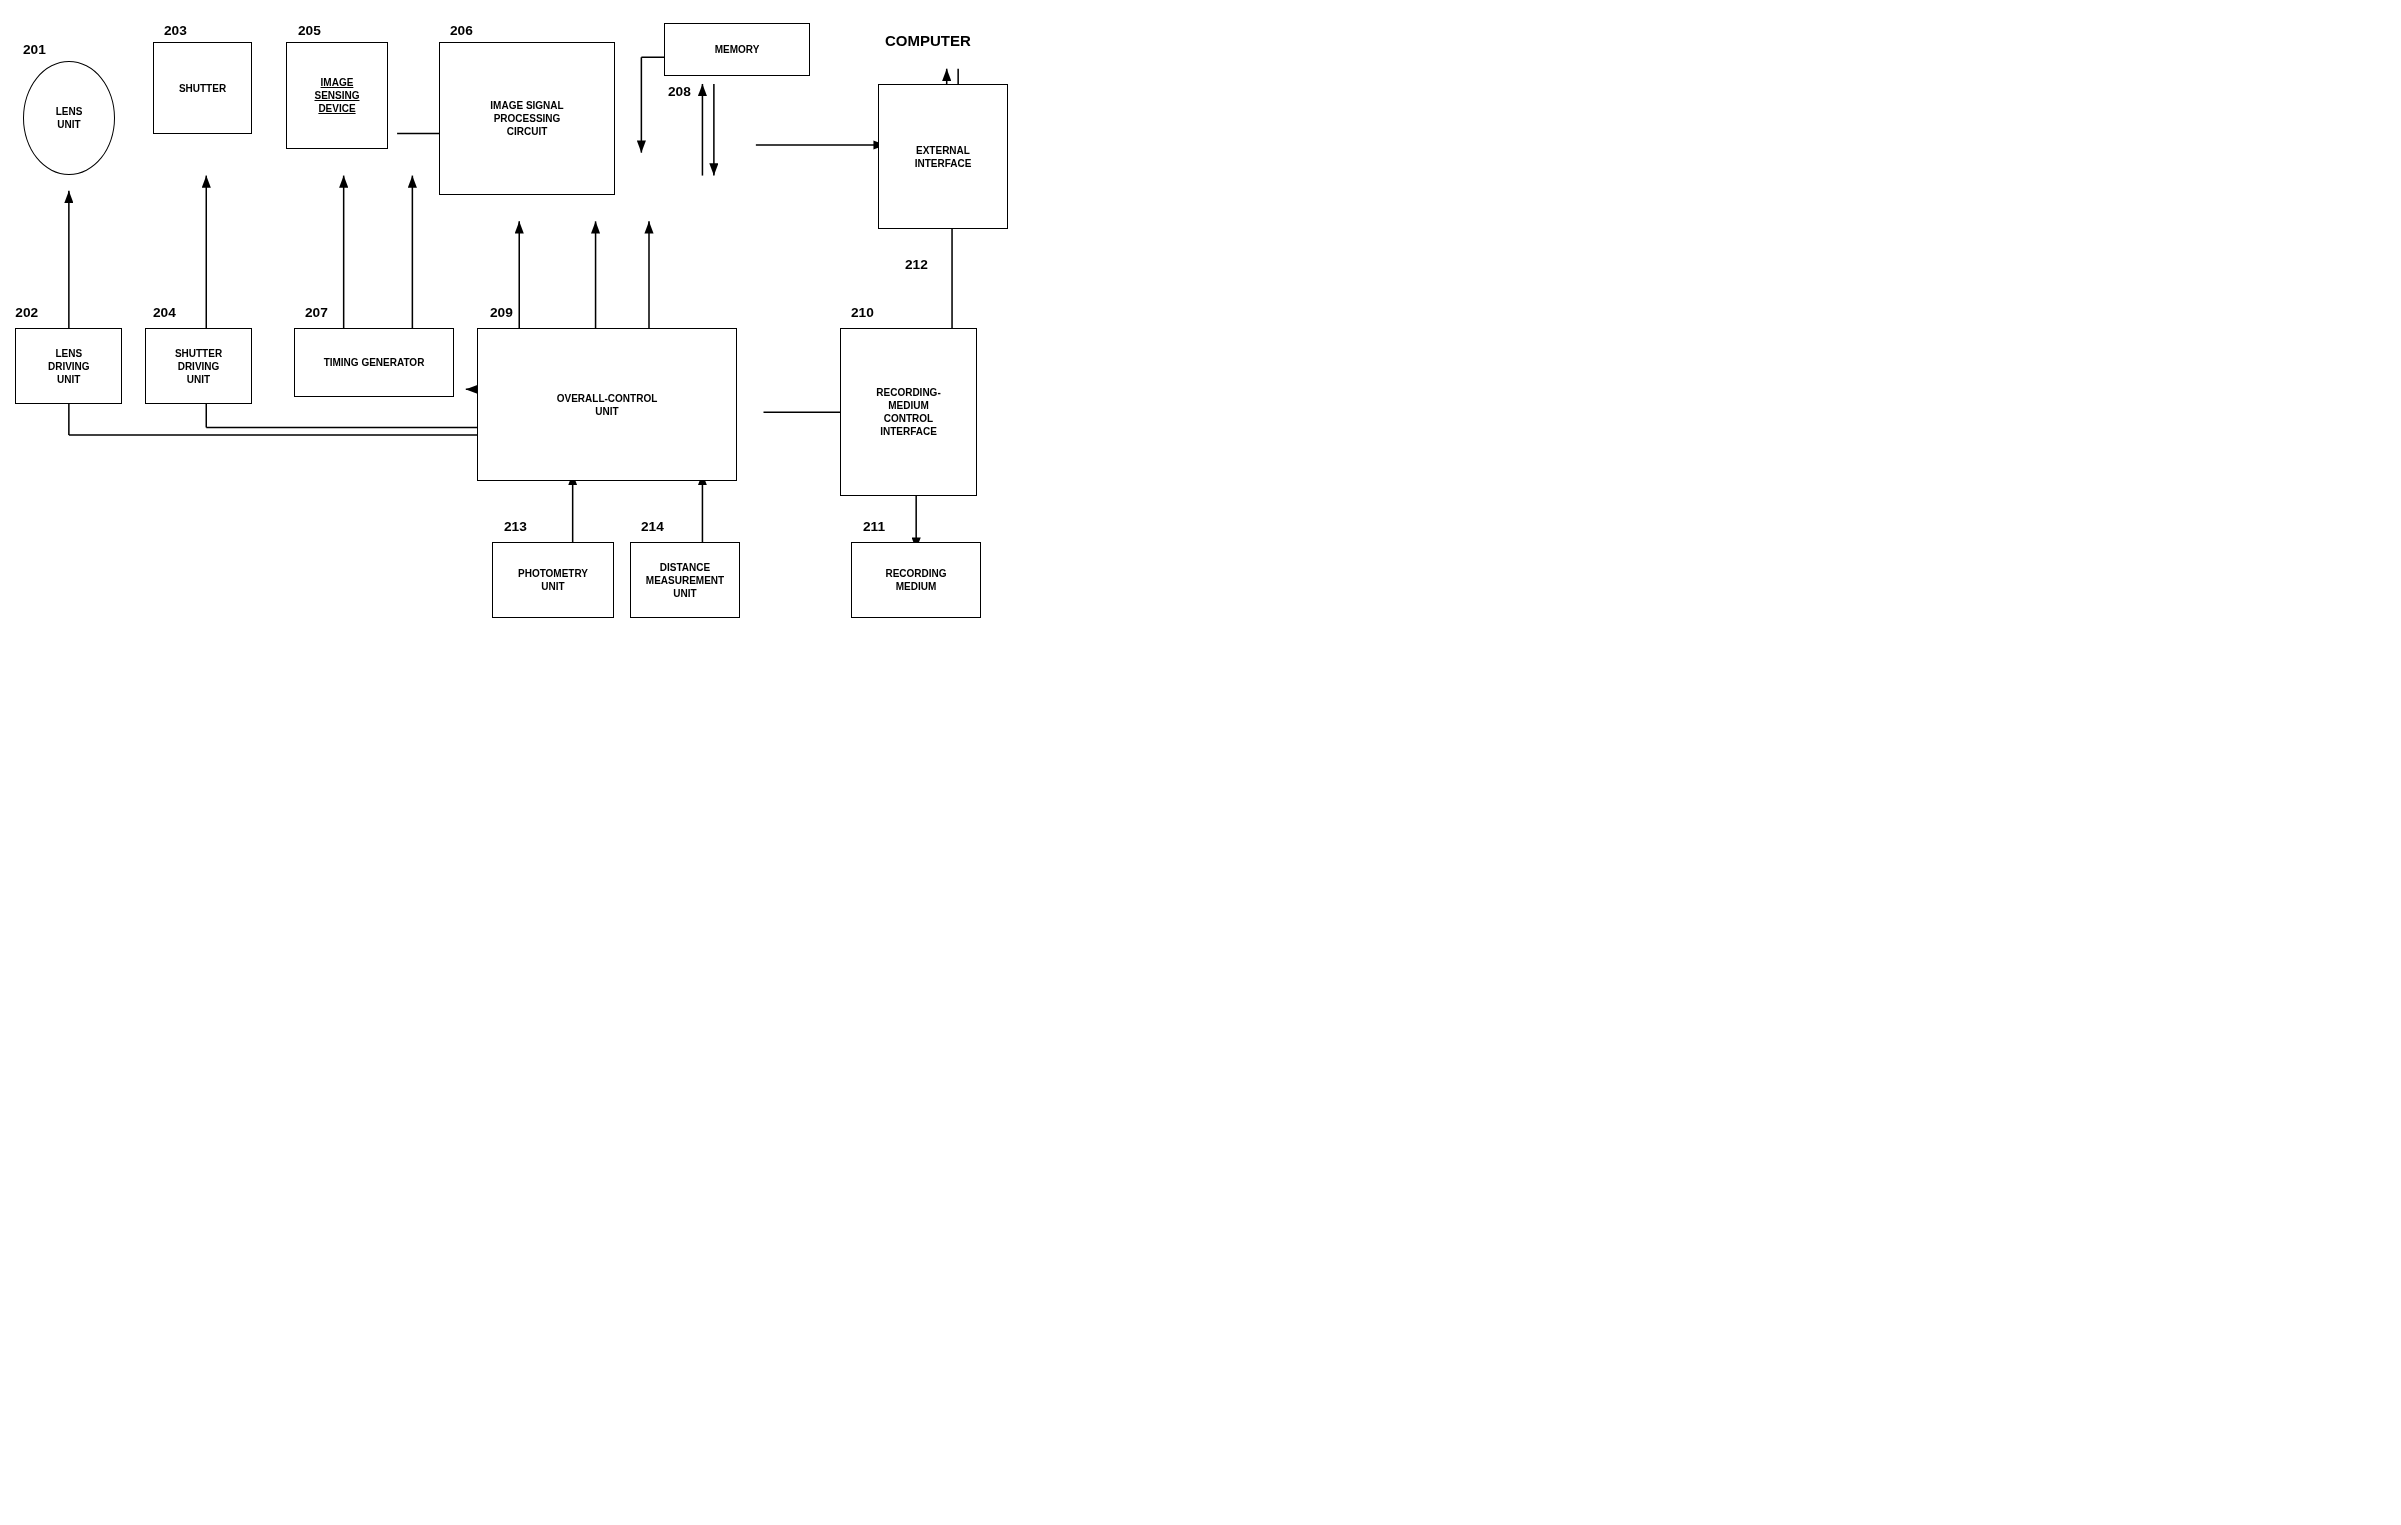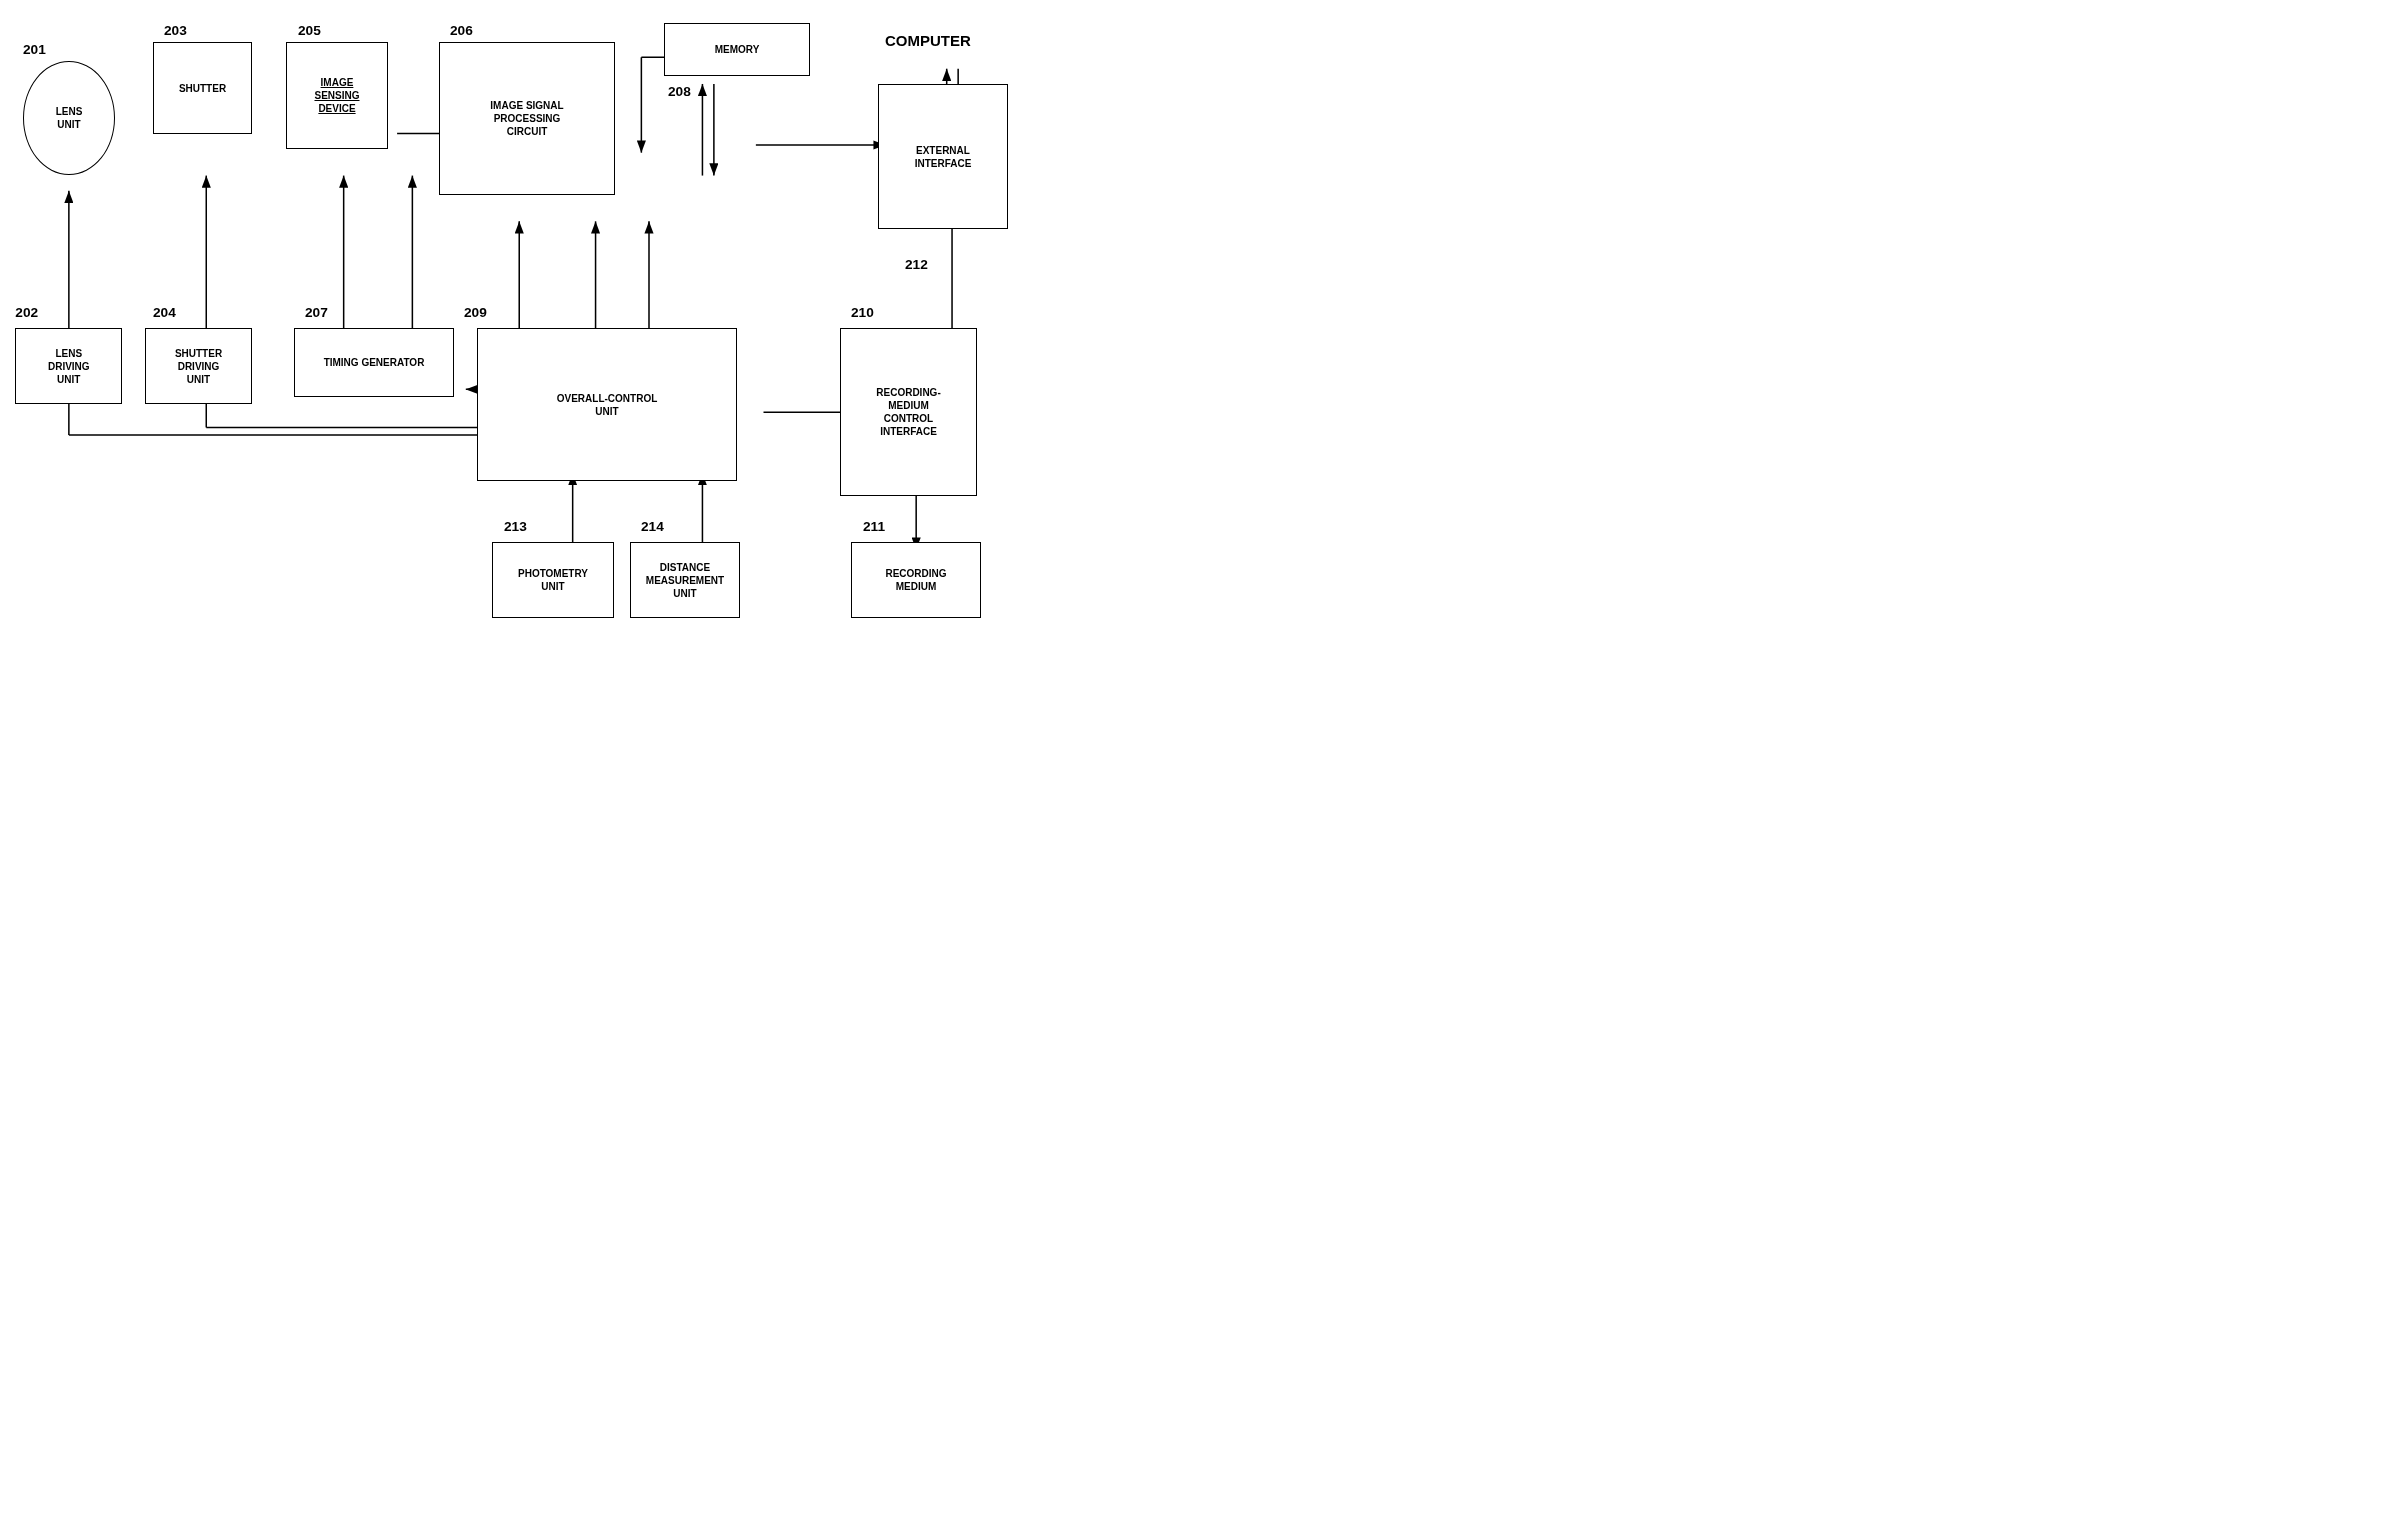--- a/index.html
+++ b/index.html
@@ -167,21 +167,21 @@
   <div class="block" style="left:145px; top:328px; width:107px; height:76px;">
     <span>SHUTTER<br>DRIVING<br>UNIT</span>
   </div>
 
   <div class="ref-num" style="left:305px; top:305px;">207</div>
 
   <div class="block" style="left:294px; top:328px; width:160px; height:69px;">
     <span>TIMING GENERATOR</span>
   </div>
 
-  <div class="ref-num" style="left:464px; top:305px;">209</div>
+  <div class="ref-num" style="left:490px; top:305px;">209</div>
 
   <div class="block" style="left:477px; top:328px; width:260px; height:153px;">
     <span>OVERALL-CONTROL<br>UNIT</span>
   </div>
 
   <div class="ref-num" style="left:851px; top:305px;">210</div>
 
   <div class="block" style="left:840px; top:328px; width:137px; height:168px;">
     <span>RECORDING-<br>MEDIUM<br>CONTROL<br>INTERFACE</span>
   </div>

